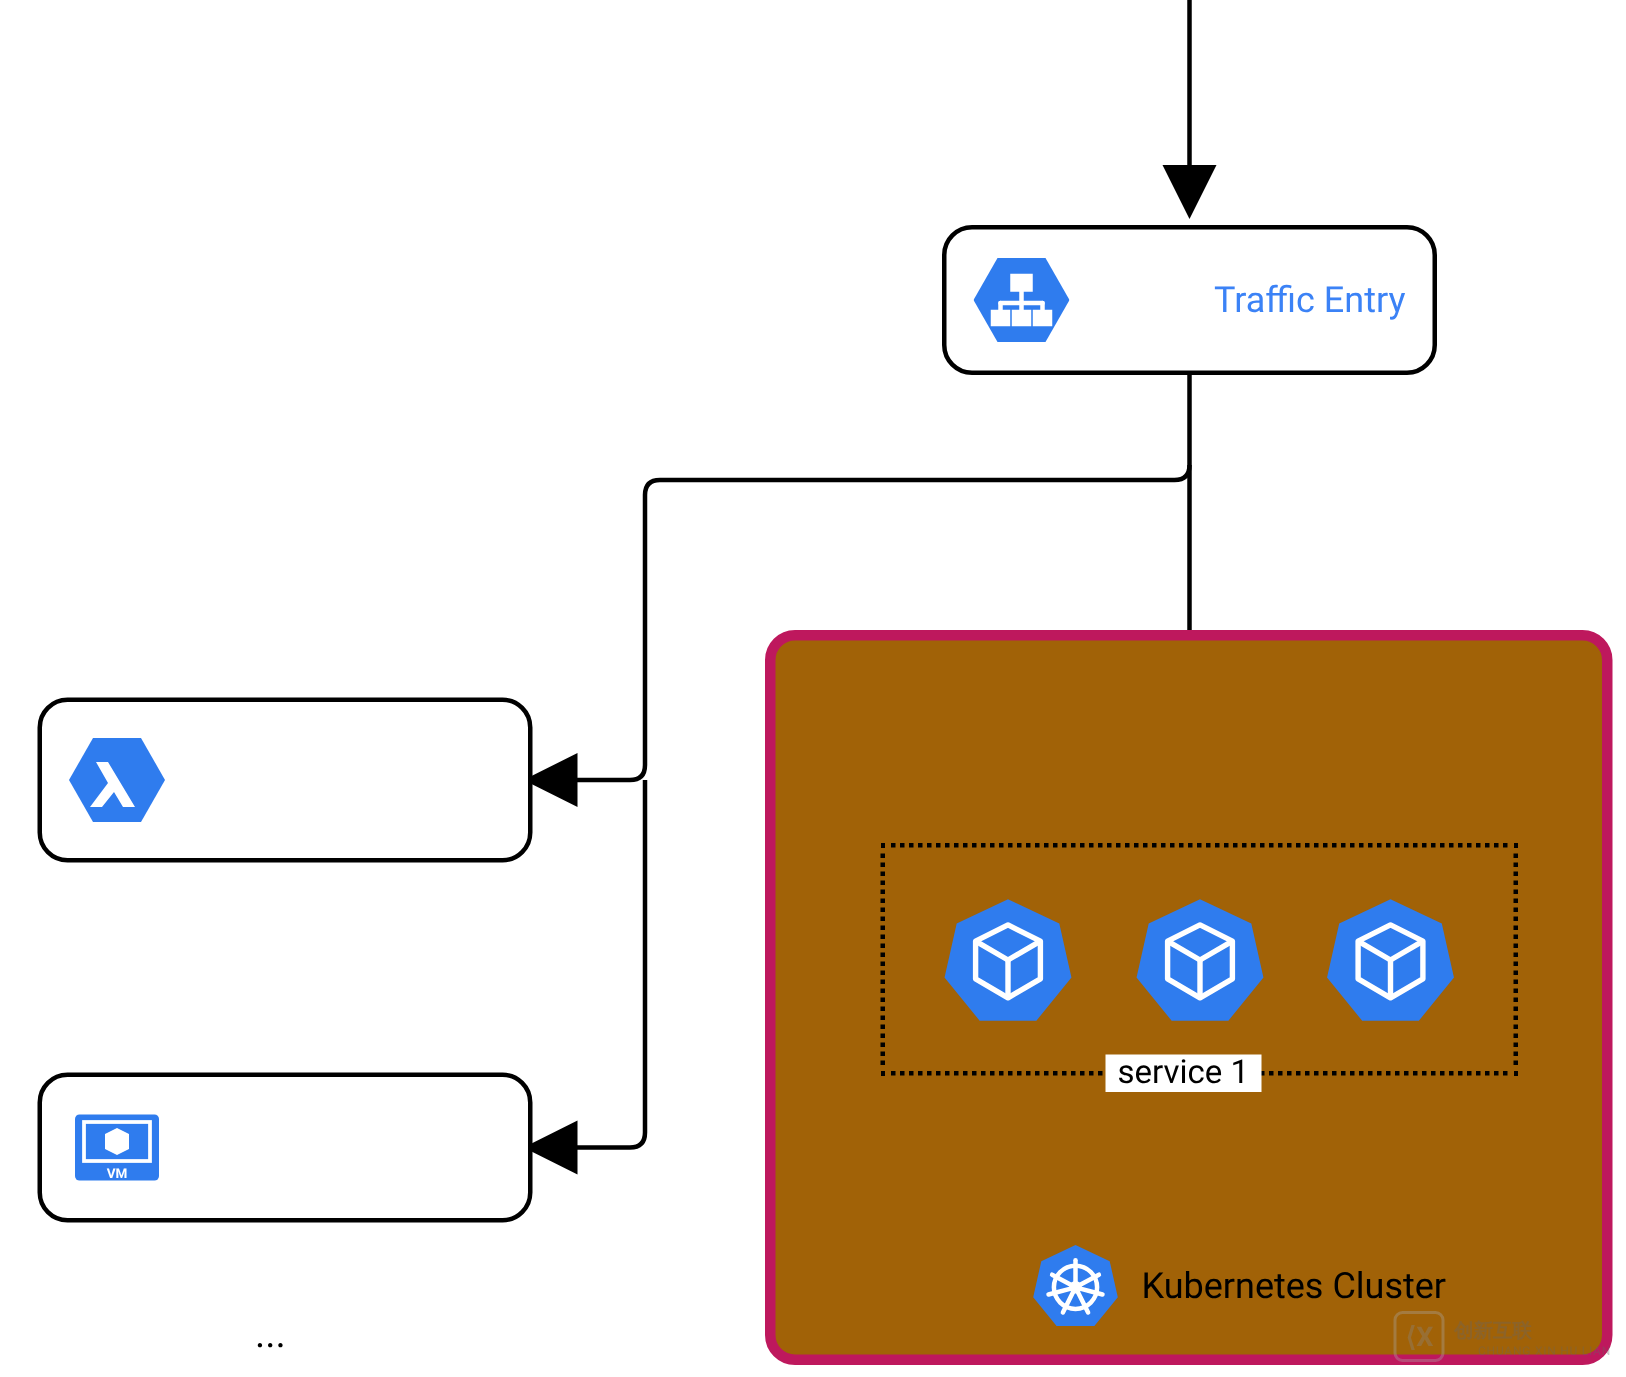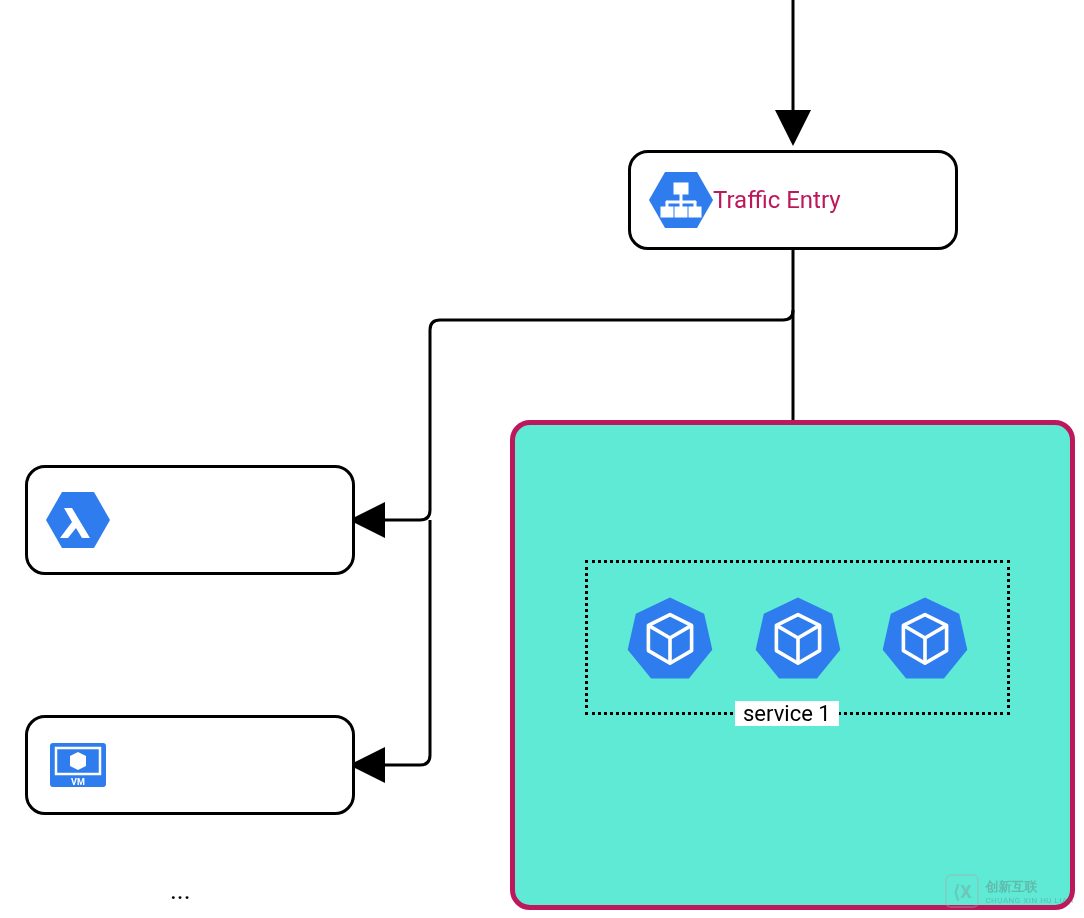--- a/index.html
+++ b/index.html
@@ -16,34 +16,34 @@
     border: 3px solid #000;
     border-radius: 20px;
     background: #fff;
     box-sizing: border-box;
     display: flex;
     align-items: center;
     padding: 0 18px;
   }
   .label-text {
     font-size: 24px;
-    color: #be185d;
+    color: #3b82f6;
     line-height: 1.2;
-    text-align: left;
+    text-align: right;
     flex: 1;
   }
   .hex-icon {
     width: 64px;
     height: 56px;
   }
   .cluster-box {
     position: absolute;
-    border: 5px solid #be185d;
+    border: 7px solid #be185d;
     border-radius: 20px;
-    background: #5eead4;
+    background: #a16207;
     box-sizing: border-box;
   }
   .service-box {
     position: absolute;
     border: 3px dotted #000;
     box-sizing: border-box;
   }
   .service-label {
     position: absolute;
     font-size: 22px;
@@ -170,21 +170,38 @@
       <polygon points="50,5 88,23 97,63 71,95 29,95 3,63 12,23" fill="#2F7CEE"></polygon>
       <g stroke="#fff" stroke-width="4" fill="none" stroke-linejoin="round">
         <polygon points="50,24 74,36 74,64 50,78 26,64 26,36"></polygon>
         <polyline points="26,36 50,50 74,36"></polyline>
         <line x1="50" y1="50" x2="50" y2="78"></line>
       </g>
     </svg>
   </div>
   <div class="service-label" style="left:220px; top:276px;">service 1</div>
 
+  <div class="cluster-label" style="left:170px; top:400px;">
+    <svg width="60" height="60" viewBox="0 0 100 100">
+      <polygon points="50,5 88,23 97,63 71,95 29,95 3,63 12,23" fill="#2F7CEE"></polygon>
+      <circle cx="50" cy="52" r="24" fill="none" stroke="#fff" stroke-width="5"></circle>
+      <g stroke="#fff" stroke-width="5" stroke-linecap="round">
+        <line x1="50" y1="52" x2="50" y2="22"></line>
+        <line x1="50" y1="52" x2="76" y2="38"></line>
+        <line x1="50" y1="52" x2="80" y2="60"></line>
+        <line x1="50" y1="52" x2="64" y2="80"></line>
+        <line x1="50" y1="52" x2="36" y2="80"></line>
+        <line x1="50" y1="52" x2="20" y2="60"></line>
+        <line x1="50" y1="52" x2="24" y2="38"></line>
+      </g>
+      <circle cx="50" cy="52" r="7" fill="#fff"></circle>
+    </svg>
+    <span>Kubernetes Cluster</span>
+  </div>
 </div>
 
 <div class="watermark">
   <div class="wbox">⟨X</div>
   <div>
     <div style="font-weight:700;">创新互联</div>
-    <div style="font-size:8px; letter-spacing:0.5px;">CHUANG XIN HU LIAN</div>
+    <div style="font-size:8px; letter-spacing:0.5px;margin-left:16px;">CHUANG XIN HU LIAN</div>
   </div>
 </div>
 
 </body></html>

